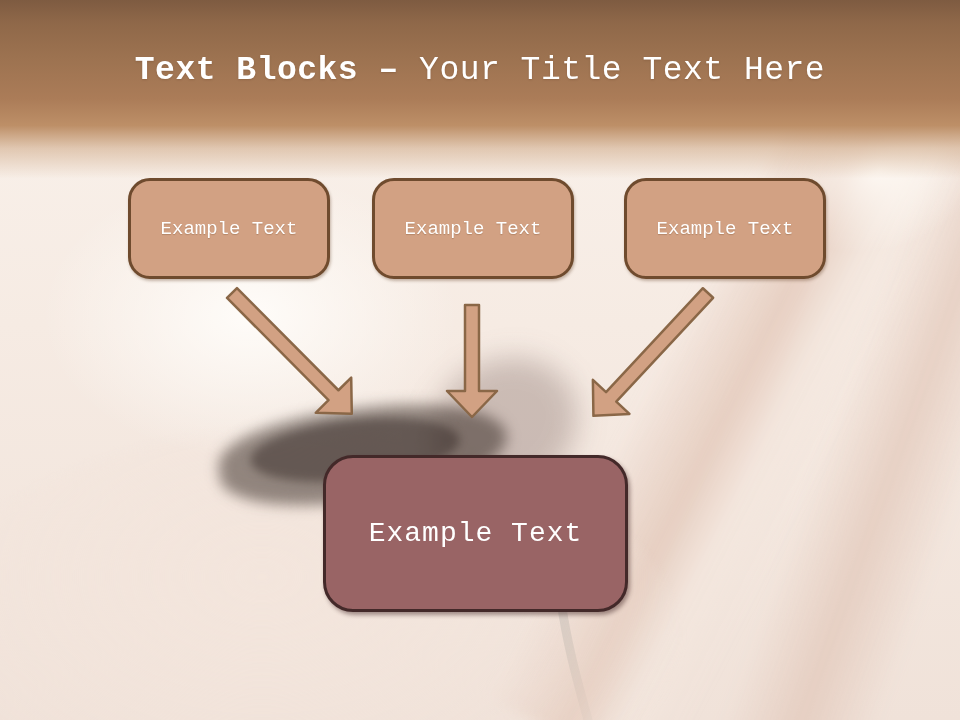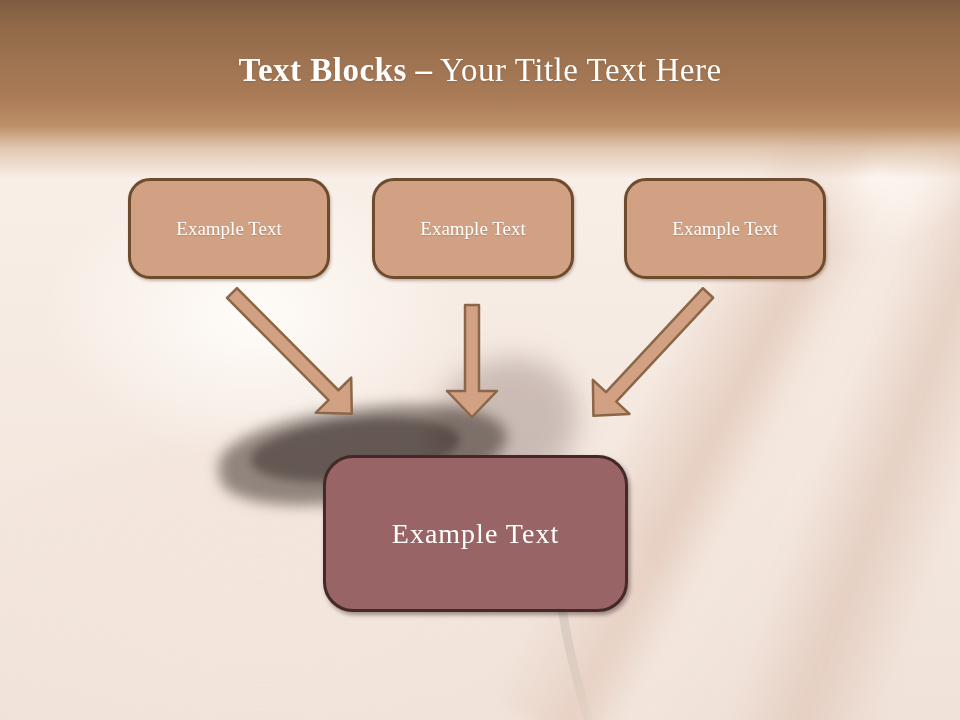--- a/index.html
+++ b/index.html
@@ -1,18 +1,18 @@
 <!DOCTYPE html>
 <html style="--title-color: #ffffff; --header-top: #7e5b41; --header-mid: #ab7c58; --block-fill: #d2a183; --block-border: #6f4b2e; --arrow-fill: #d2a183; --arrow-stroke: #8a6747; --result-fill: #996465; --result-border: #432929;"><head>
 <meta charset="utf-8">
 <style>
   html,body { margin:0; padding:0; background:#e8e0da; }
   .slide {
     position:relative; width:960px; height:720px; overflow:hidden;
-    font-family:Liberation Serif, serif;
+    font-family:Liberation Mono, monospace;
     background:linear-gradient(180deg,#faf3ed 0%,#f6ebe3 45%,#f0e2d9 100%);
   }
 
   
   .bg, .bg div { position:absolute; }
   .bg { inset:0; }
   .contour-band-right {
     left:640px; top:60px; width:190px; height:720px;
     background:linear-gradient(90deg, rgba(231,208,196,0) 0%, rgba(228,202,188,0.85) 45%, rgba(243,230,221,0.9) 70%, rgba(231,208,196,0) 100%);
     transform:rotate(27deg); filter:blur(6px);

